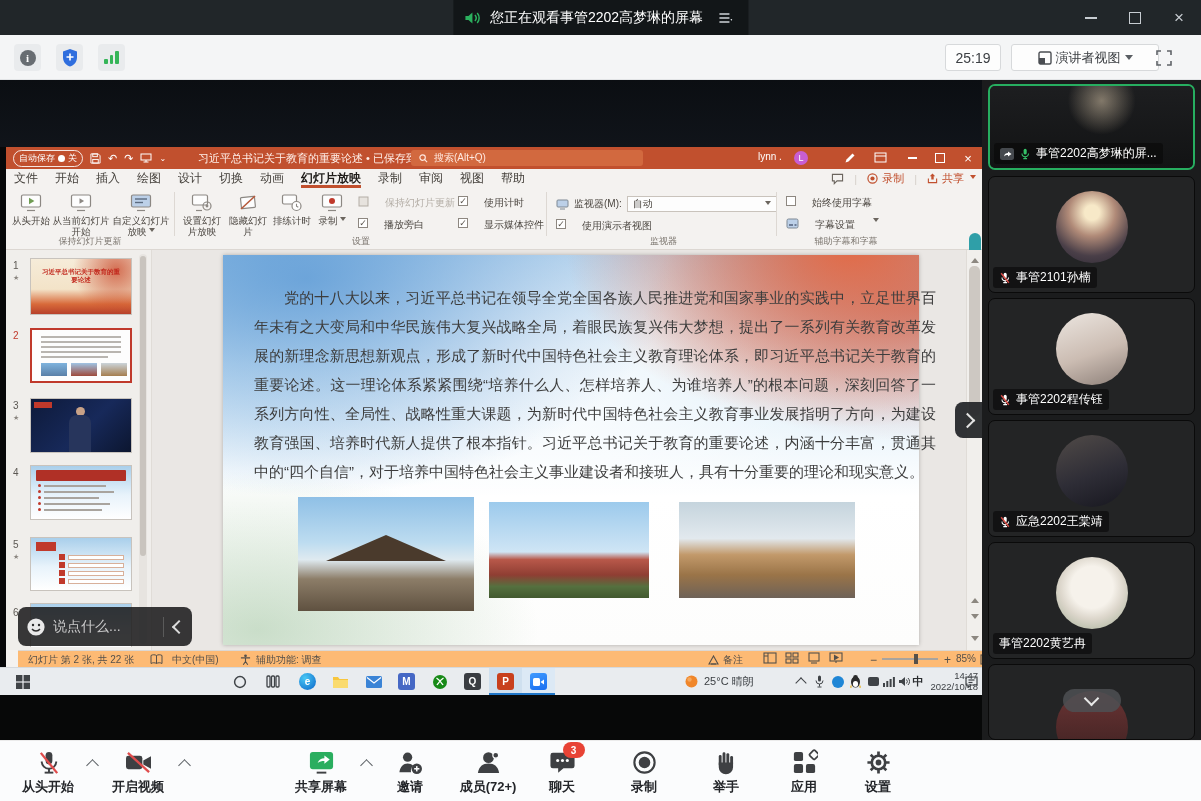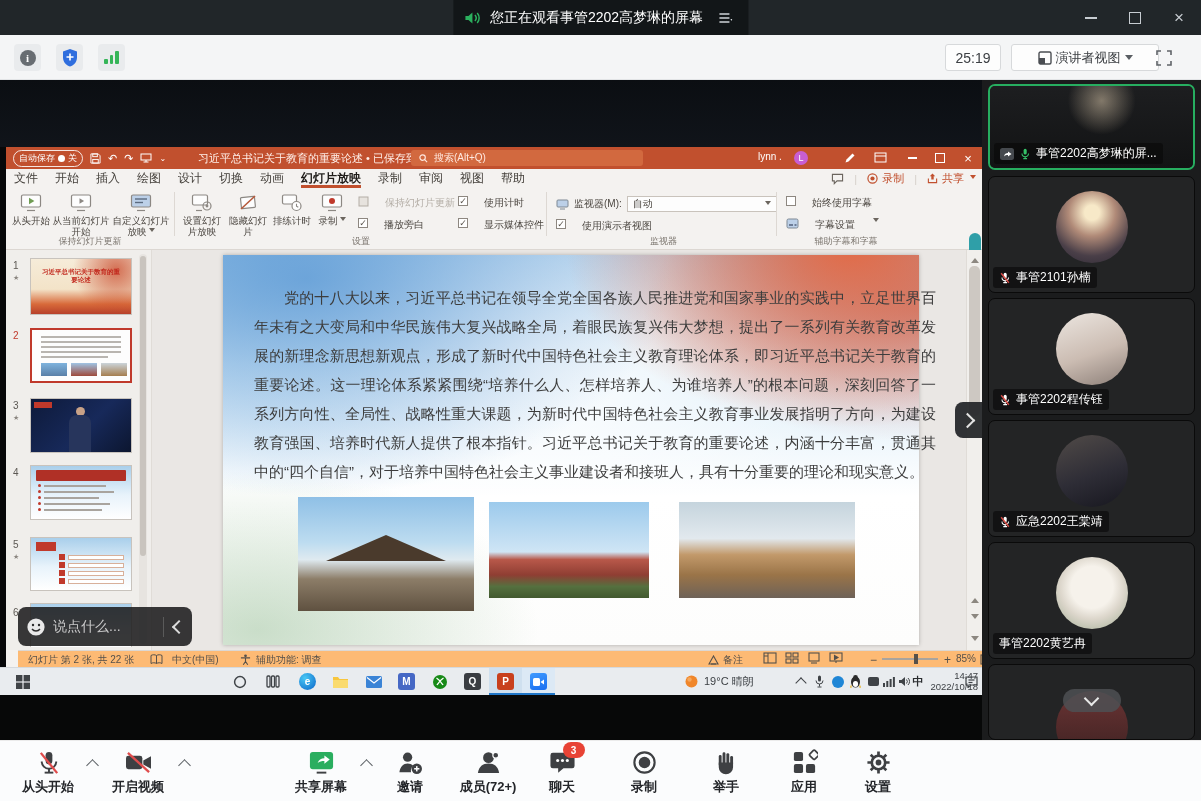--- a/index.html
+++ b/index.html
@@ -699,21 +699,21 @@
               <path d="M7.5 4l3.5-2.5v5z" fill="#fff"></path>
             </svg>
         </span>
       </div>
 
       <div class="tb" style="left:684px;gap:5px">
         <svg width="15" height="15" viewBox="0 0 15 15">
             <circle cx="7.5" cy="7.5" r="6" fill="#f0862a"></circle>
             <circle cx="5.5" cy="5.5" r="2.2" fill="#f7a85c"></circle>
           </svg>
-        <span class="tray">19°C 晴朗</span>
+        <span class="tray">25°C 晴朗</span>
       </div>
       <div class="tb" style="left:793px;width:16px">
           <span style="width:7px;height:7px;border-left:1.5px solid #3f4347;border-top:1.5px solid #3f4347;transform:rotate(45deg);margin-top:3px"></span>
         </div>
       <div class="tb" style="left:812px;width:15px">
         <svg width="9" height="13" viewBox="0 0 9 13">
             <rect x="3" y="0.5" width="3" height="6" rx="1.5" fill="#3f4347"></rect>
             <path d="M1 5.5a3.5 3.5 0 0 0 7 0" fill="none" stroke="#3f4347"></path>
             <line x1="4.5" y1="9" x2="4.5" y2="11.5" stroke="#3f4347"></line>
             <line x1="2.5" y1="12" x2="6.5" y2="12" stroke="#3f4347"></line>

